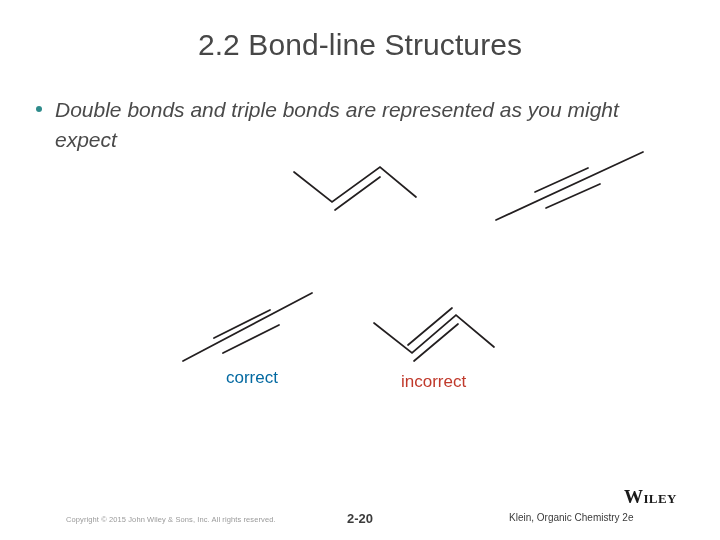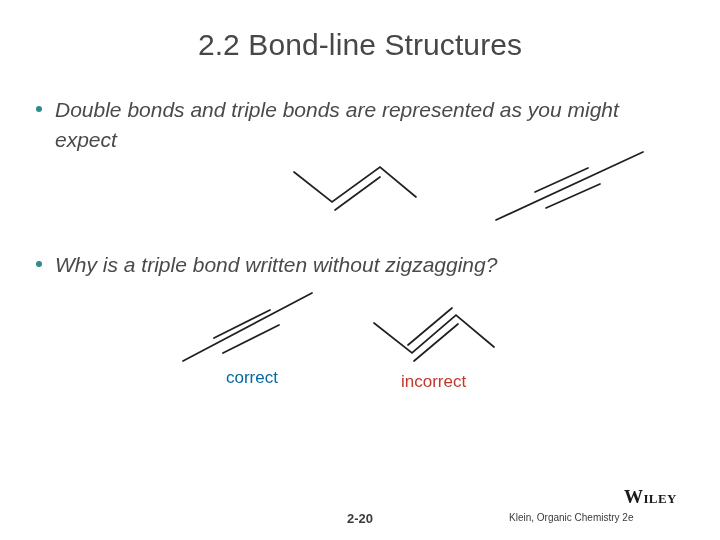--- a/index.html
+++ b/index.html
@@ -153,24 +153,20 @@
 
         <path d="M 8,80 L 155,12"></path>
 
         <path d="M 47,52 L 100,28"></path>
 
         <path d="M 58,68 L 112,44"></path>
       </g>
     </svg>
   </div>
 
-  <div class="bullet-block bullet-2">
-    <span class="bullet-dot"></span>
-    <span class="bullet-text">Why is a triple bond written without zigzagging?</span>
-  </div>
 
   <div class="struct s-correct">
     <svg width="145" height="85" viewBox="0 0 145 85" aria-hidden="true">
       <g stroke="#231f20" stroke-width="1.7" fill="none" stroke-linecap="round">
         <path d="M 5,78 L 134,10"></path>
         <path d="M 36,55 L 92,27"></path>
         <path d="M 45,70 L 101,42"></path>
       </g>
     </svg>
   </div>
@@ -182,20 +178,21 @@
 
         <path d="M 6,20 L 44,50 L 88,12 L 126,44"></path>
 
         <path d="M 46,58 L 90,21"></path>
         <path d="M 40,42 L 84,5"></path>
       </g>
     </svg>
   </div>
   <div class="caption cap-incorrect">incorrect</div>
 
+  <div class="footer-copyright">Copyright © 2015 John Wiley &amp; Sons, Inc. All rights reserved.</div>
 
   <div class="footer-pagenum">2-20</div>
 
   <div class="footer-wiley">Wiley</div>
 
   <div class="footer-author">Klein, Organic Chemistry 2e</div>
 
 </div>
 
 </body></html>

